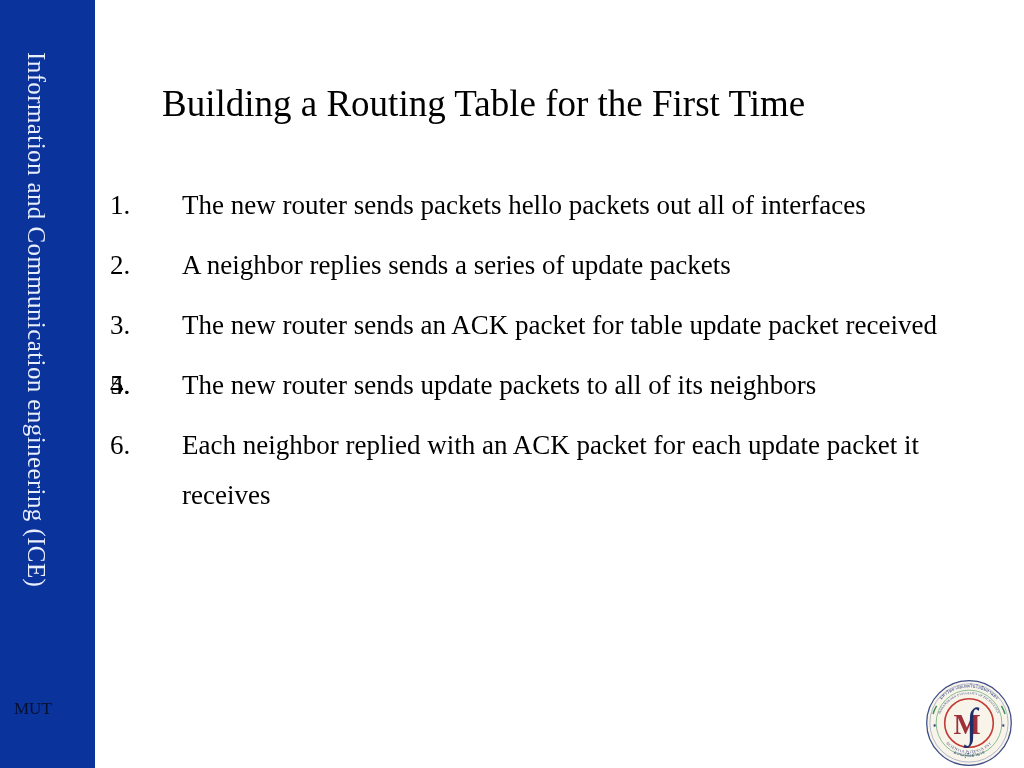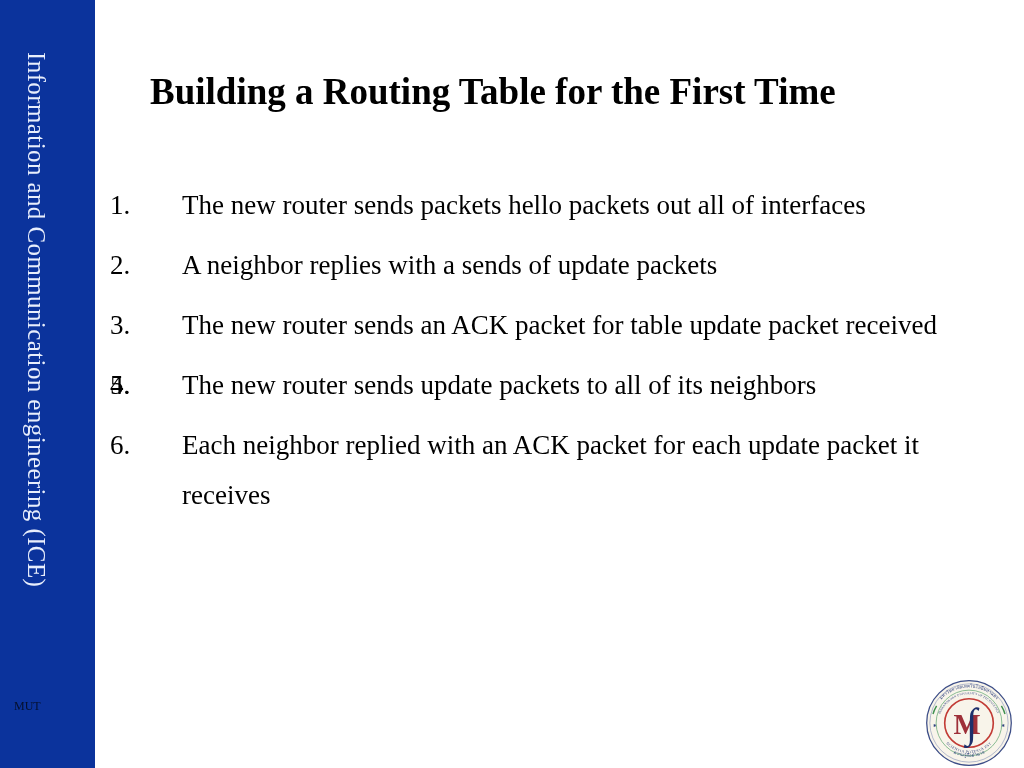--- a/index.html
+++ b/index.html
@@ -19,21 +19,21 @@
     position:absolute;top:52px;left:22px;
     writing-mode:vertical-rl;
     white-space:nowrap;
     color:#e8eefc;
     font-size:25px;
     letter-spacing:0.4px;
   }
   .mut-label{
     position:absolute;left:14px;top:699px;
     color:#05102e;
-    font-size:12px;
+    font-size:17px;
   }
 
   
   .slide-title{
     position:absolute;left:150px;top:72px;
     font-size:37px;line-height:40px;
     color:#000000;
     white-space:nowrap;
   }
 
@@ -62,30 +62,30 @@
 </head>
 <body>
 
 <div class="slide">
 
   <div class="sidebar">
     <div class="sidebar-vertical-text">Information and Communication engineering (ICE)</div>
     <div class="mut-label">MUT</div>
   </div>
 
-  <h1 class="slide-title" style="margin:0;font-weight:bold;">Building a Routing Table for the First Time</h1>
+  <h1 class="slide-title" style="margin:12px;font-weight:normal;">Building a Routing Table for the First Time</h1>
 
   <ol class="steps">
     <li>
       <span class="num">1.</span>
       <span class="txt">The new router sends packets hello packets out all of interfaces</span>
     </li>
     <li>
       <span class="num">2.</span>
-      <span class="txt">A neighbor replies with a sends of update packets</span>
+      <span class="txt">A neighbor replies sends a series of update packets</span>
     </li>
     <li>
       <span class="num">3.</span>
       <span class="txt">The new router sends an ACK packet for table update packet received</span>
     </li>
     <li>
       <span class="num">4.</span>
     </li>
     <li>
       <span class="num">5.</span>

